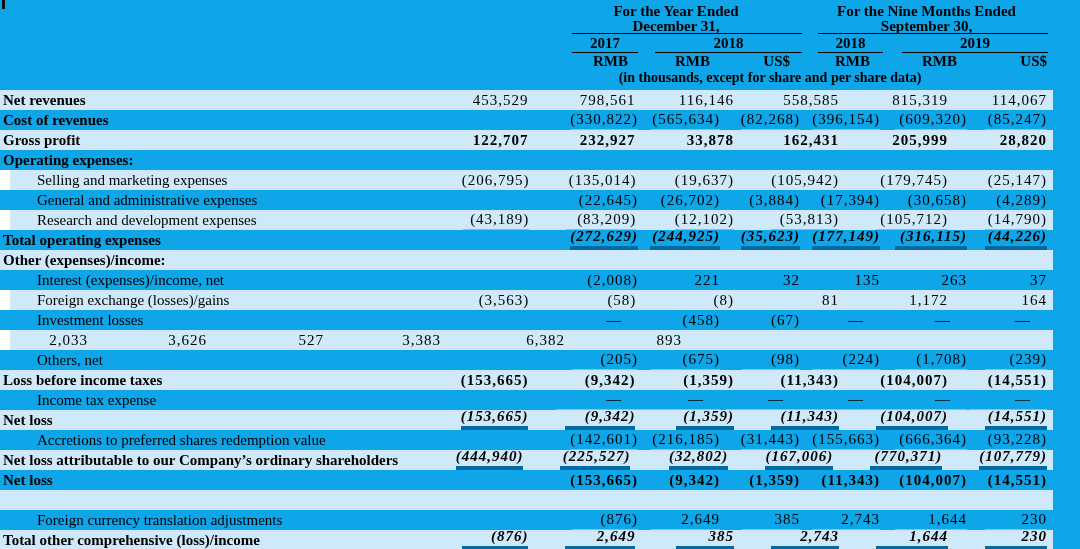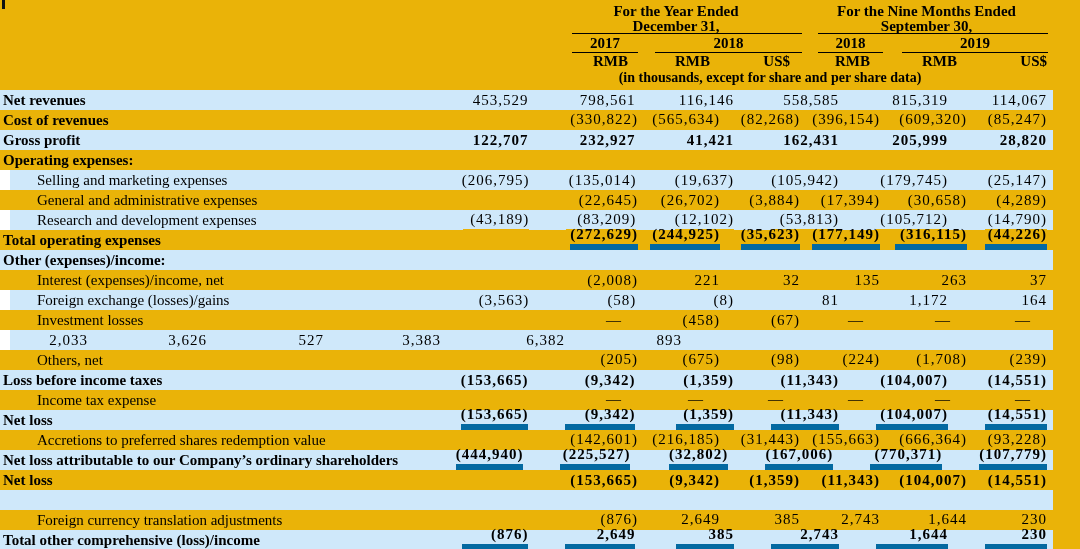--- a/index.html
+++ b/index.html
@@ -1,17 +1,17 @@
 <!DOCTYPE html>
 <html><head>
 <meta charset="utf-8">
 <style>
   html,body{margin:0;padding:0;background:#fff;}
   body{width:1080px;height:549px;overflow:hidden;font-family:"Liberation Serif","DejaVu Serif",serif;color:#000;}
-  .page{position:relative;width:1080px;height:549px;background:#eab308;}
+  .page{position:relative;width:1080px;height:549px;background:#0ea5e9;}
   .artifact{position:absolute;left:2px;top:0;width:3px;height:9px;background:#111;}
   .table{position:absolute;left:0;top:0;width:1053px;}
   
   .thead{position:relative;height:90px;width:1053px;font-weight:bold;}
   .grp{position:absolute;text-align:center;font-size:15px;line-height:15px;}
   .grp1{left:550px;width:252px;top:4px;}
   .grp2{left:800px;width:253px;top:4px;}
   .hline{position:absolute;height:0;border-top:1px solid #000;}
   .gl1{left:572px;width:230px;top:33px;}
   .gl2{left:818px;width:230px;top:33px;}
@@ -36,21 +36,21 @@
   .row.shaded.indent{background:linear-gradient(to right,#ffffff 0px,#ffffff 10px,#cfe8fa 10px);}
   .row.indent .lbl{padding-left:37px;}
   .row.bold .lbl{font-weight:bold;}
   .row.vbold .num{font-weight:bold;}
   .num{display:inline-block;text-align:right;line-height:17px;padding-bottom:1px;letter-spacing:1px;}
   .v1 .num{min-width:66px;} .v2 .num{min-width:70px;} .v3 .num{min-width:58px;}
   .v4 .num{min-width:68px;} .v5 .num{min-width:72px;} .v6 .num{min-width:62px;}
   .num.dash{padding-right:16px;}
   .num.empty{min-width:0;border:none !important;}
   .row.u-thin .num{border-bottom:1px solid #eab308;}
-  .row.u-thick .num{border-bottom:6px solid #0369a1;}
+  .row.u-thick .num{border-bottom:4px solid #0369a1;font-style:italic;}
 </style>
 </head>
 <body>
 
 <div class="page">
   <div class="artifact"></div>
 
   <div class="table">
 
     <div class="thead">
@@ -134,21 +134,21 @@
 
   <div class="row shaded bold vbold">
     <div class="lbl">Gross profit</div>
     <div class="val v1">
             <span class="num">122,707</span>
           </div>
     <div class="val v2">
             <span class="num">232,927</span>
           </div>
     <div class="val v3">
-            <span class="num">41,421</span>
+            <span class="num">33,878</span>
           </div>
     <div class="val v4">
             <span class="num">162,431</span>
           </div>
     <div class="val v5">
             <span class="num">205,999</span>
           </div>
     <div class="val v6">
             <span class="num">28,820</span>
           </div>

